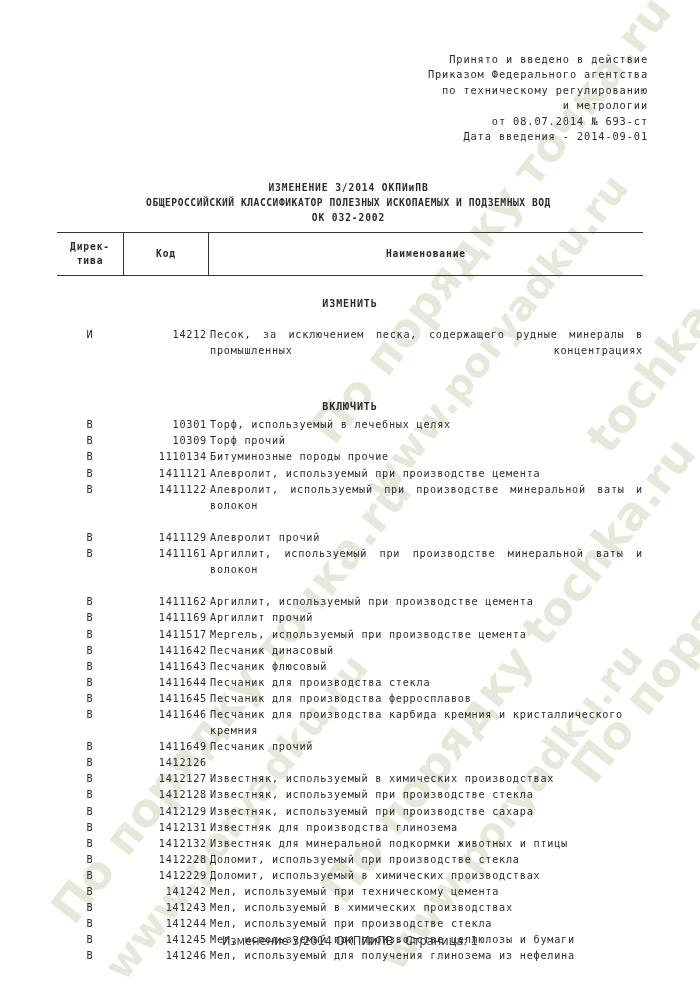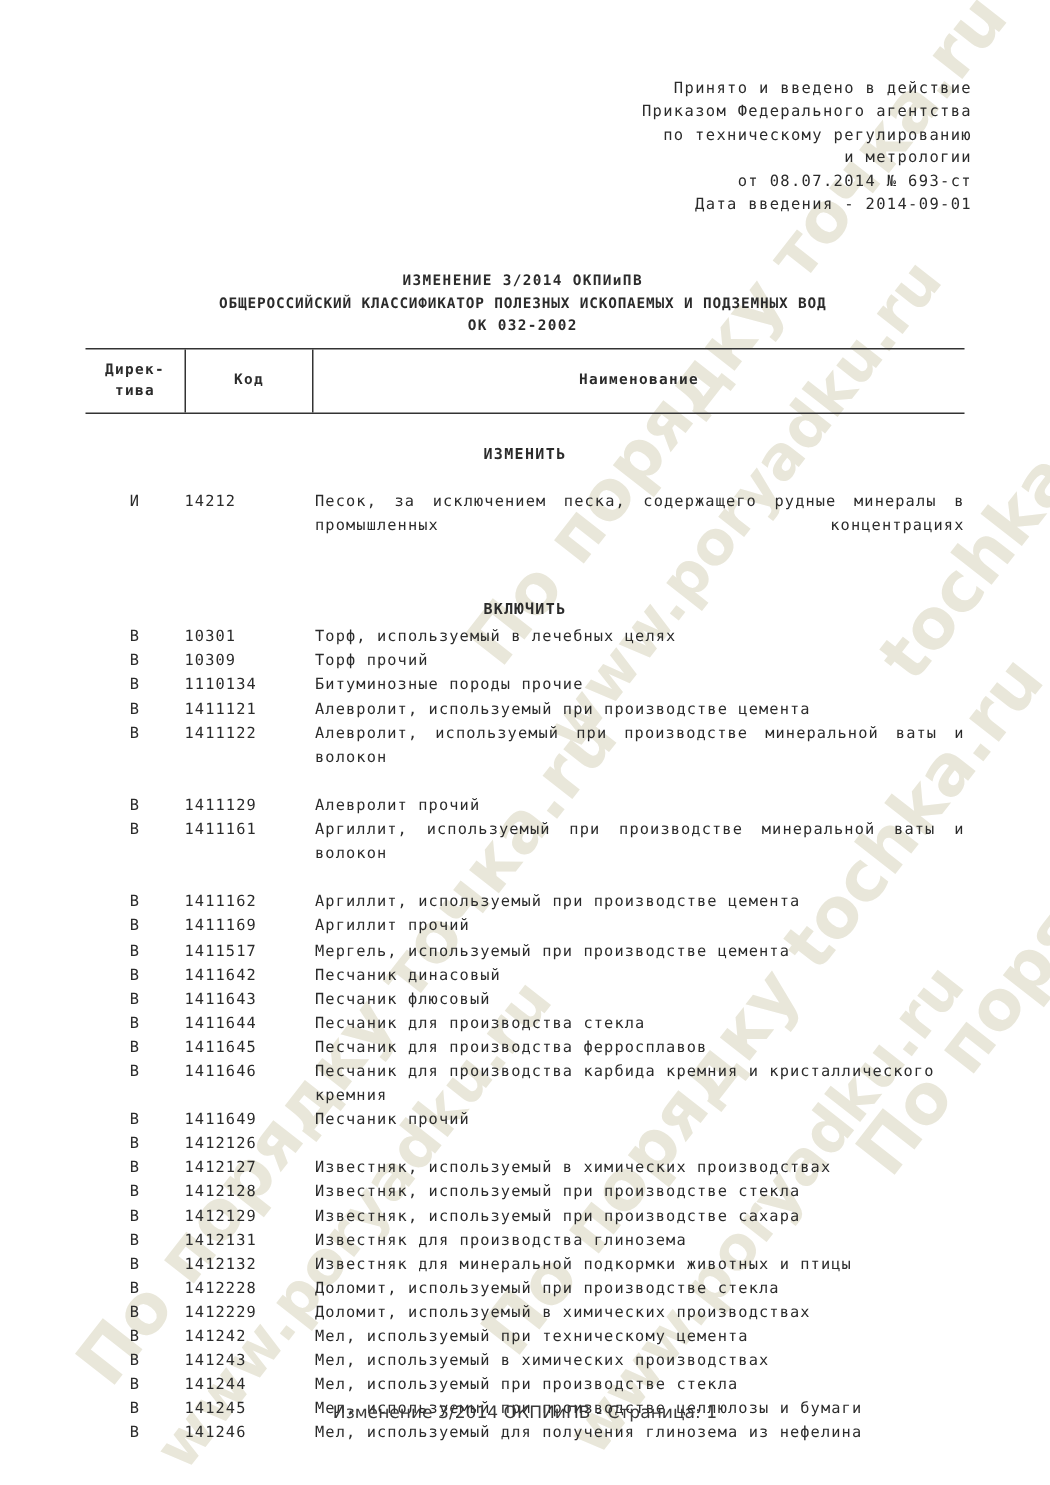--- a/index.html
+++ b/index.html
@@ -118,21 +118,21 @@
   .sec-izmenit { margin-top: 22px; margin-bottom: 18px; }
   .sec-vklyuchit { margin-top: 26px; margin-bottom: 5px; }
 
   .row {
     display: flex;
     font-size: 10.2px;
     line-height: 16.1px;
     letter-spacing: 0.75px;
   }
   .c-dir  { width: 66px;  text-align: center; flex: none; }
-  .c-code { width: 84px;  text-align: left; flex: none; }
+  .c-code { width: 84px;  text-align: right; flex: none; }
   .c-name { flex: 1; padding-left: 3px; }
   .c-name.justify { text-align: justify; }
   .c-name.justify::after { content: ""; display: inline-block; width: 100%; }
 
   .footer {
     position: absolute;
     left: 0;
     top: 934px;
     width: 700px;
     text-align: center;

